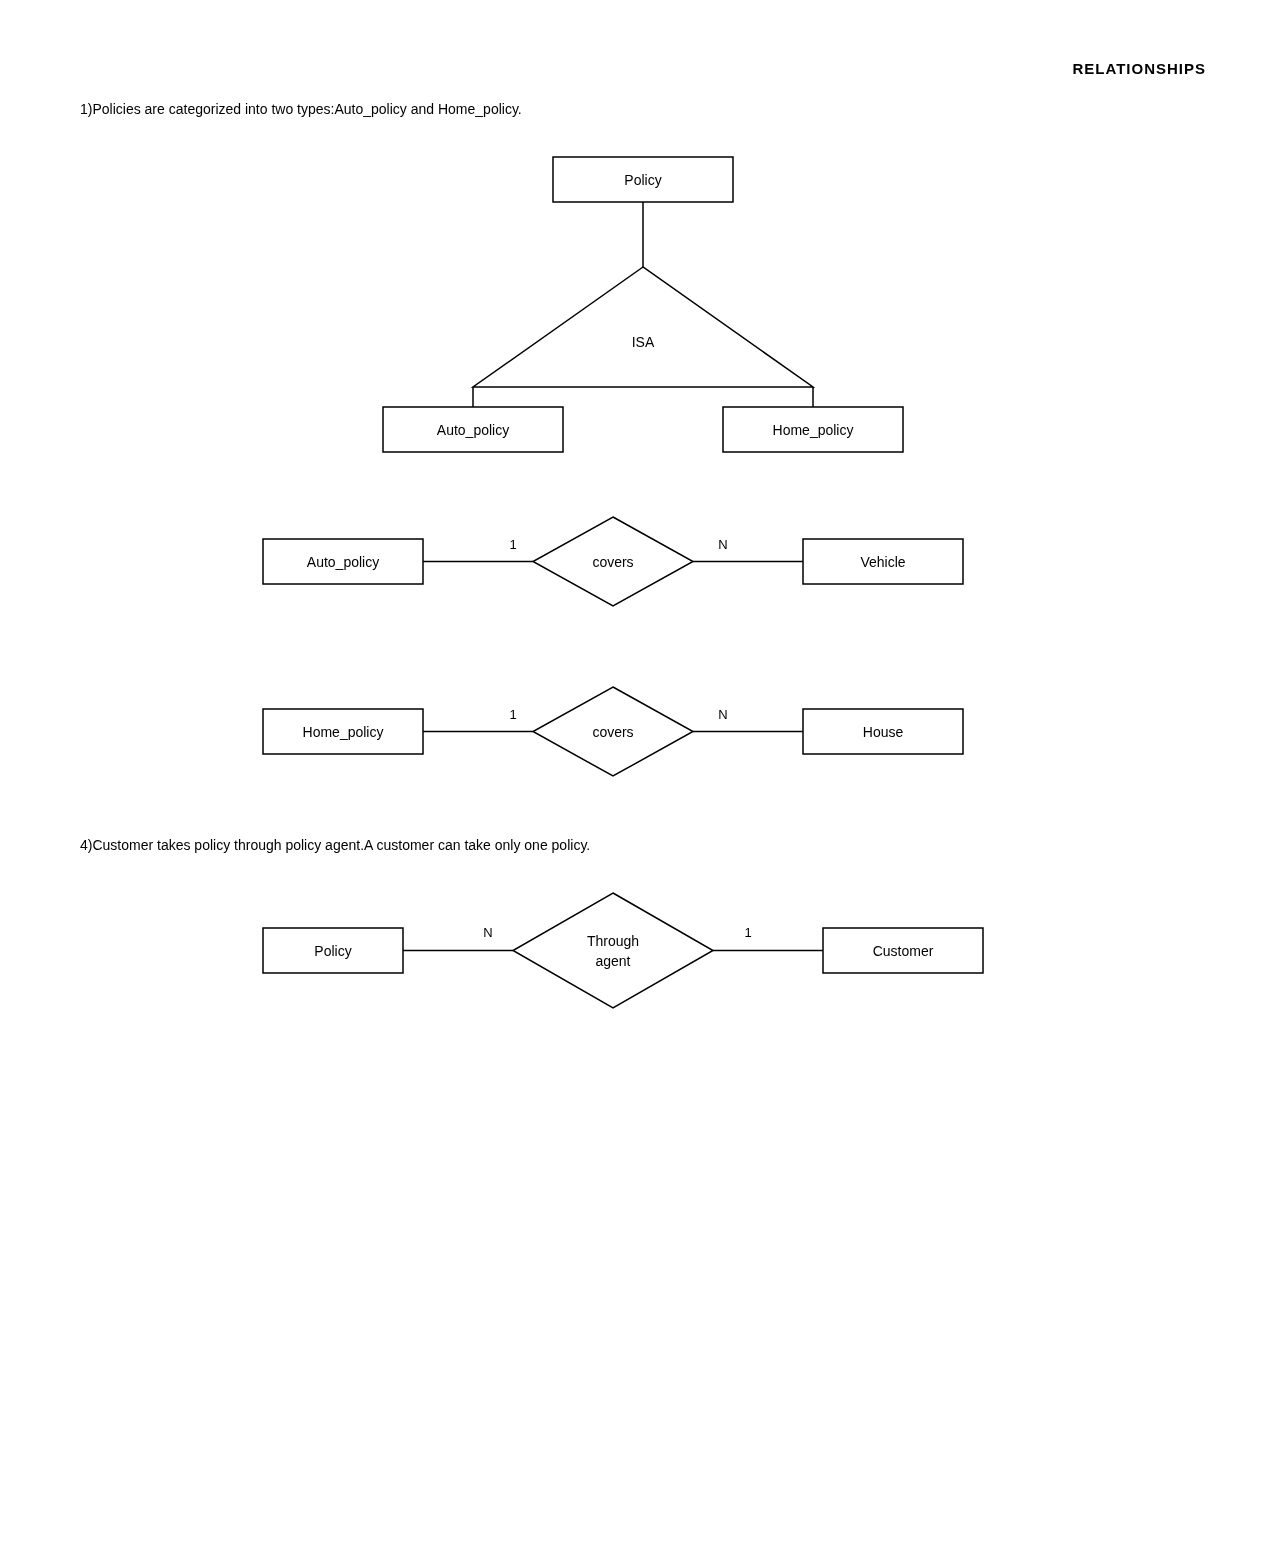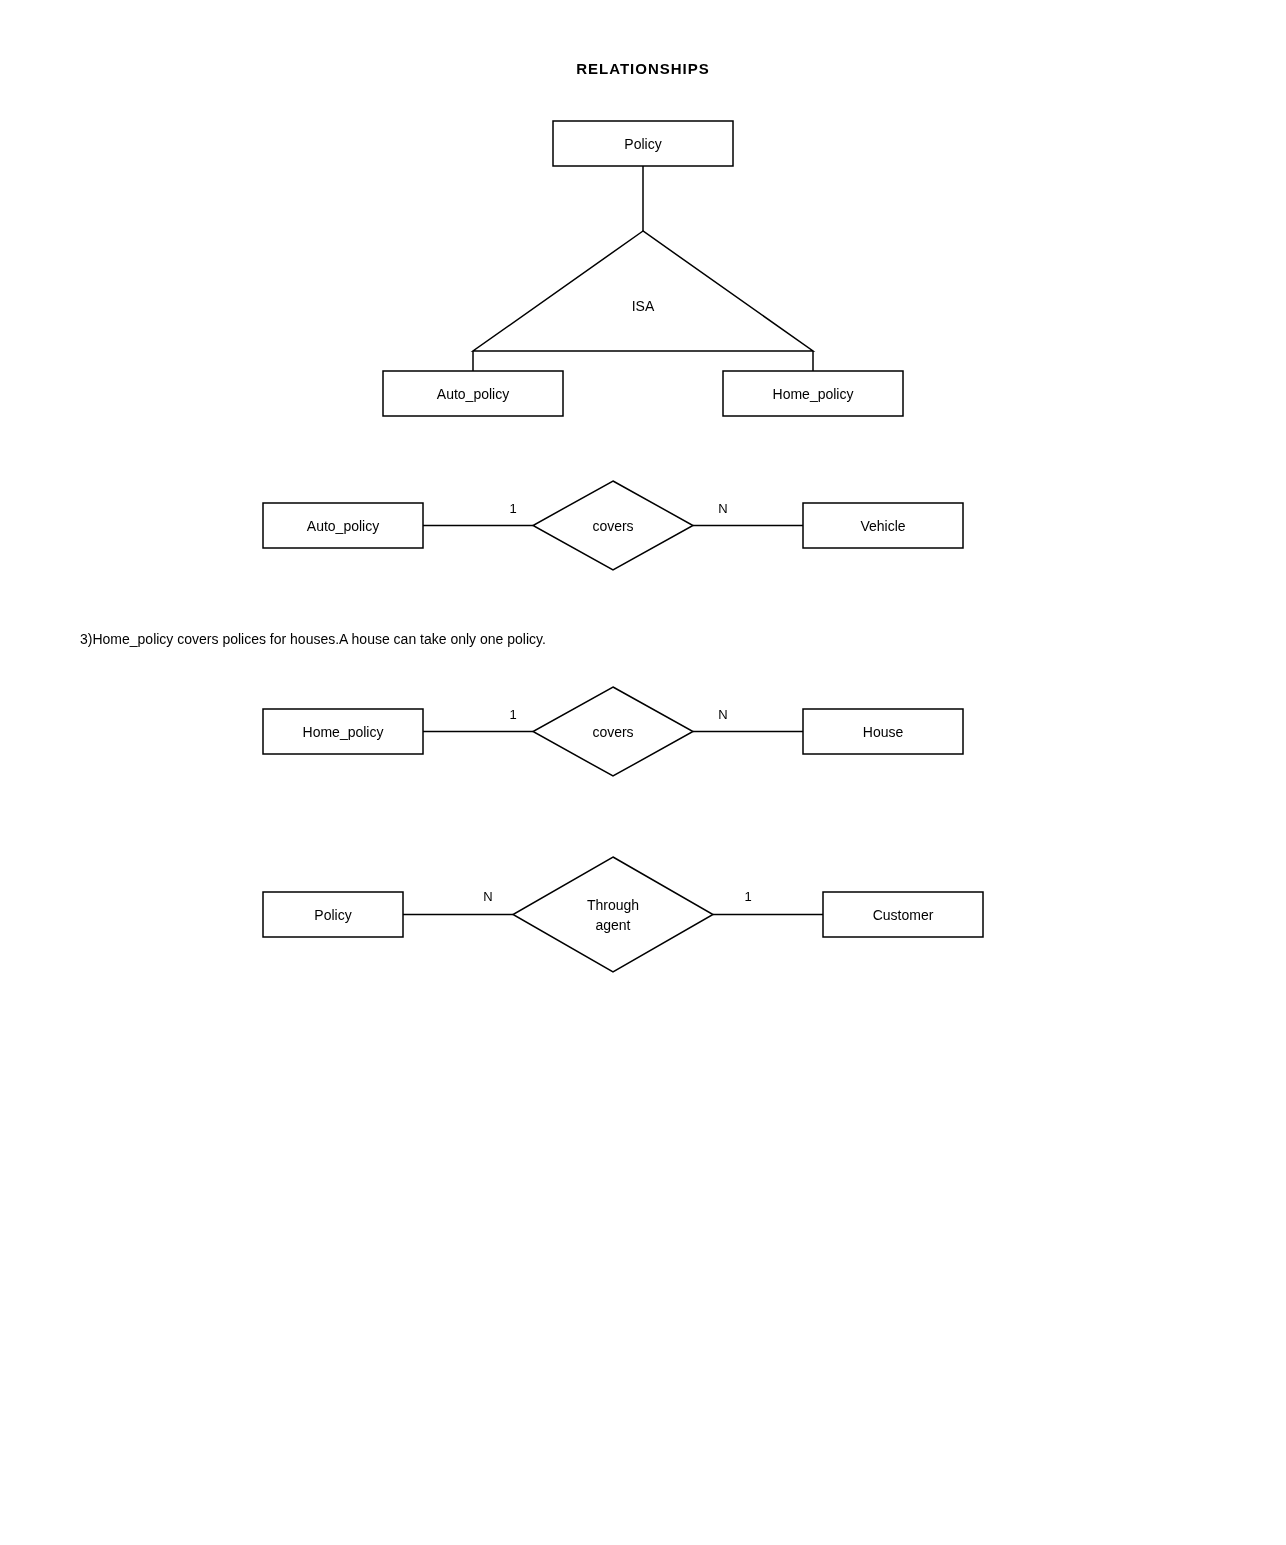--- a/index.html
+++ b/index.html
@@ -7,21 +7,21 @@
       background: #fff;
       font-family: Arial, sans-serif;
       font-size: 14px;
       color: #000;
       width: 1286px;
       min-height: 1545px;
       padding: 60px 80px;
     }
 
     .page-title {
-      text-align: center;
+      text-align: right;
       font-size: 15px;
       font-weight: bold;
       letter-spacing: 1px;
       margin-bottom: 24px;
     }
 
     .description {
       font-size: 14px;
       margin-bottom: 20px;
     }
@@ -41,20 +41,21 @@
       justify-content: center;
       margin-bottom: 10px;
     }
   </style>
 </head>
 <body>
 
 <div class="page-title">RELATIONSHIPS</div>
 
 <div class="diagram-section">
+  <div class="description">1)Policies are categorized into two types:Auto_policy and Home_policy.</div>
   <div class="diagram-container">
     <svg width="620" height="320">
 
       <rect x="220" y="20" width="180" height="45" fill="white" stroke="black" stroke-width="1.5"></rect>
       <text x="310" y="48" text-anchor="middle" font-size="14">Policy</text>
 
       <line x1="310" y1="65" x2="310" y2="130" stroke="black" stroke-width="1.5"></line>
 
       <polygon points="310,130 140,250 480,250" fill="white" stroke="black" stroke-width="1.5"></polygon>
       <text x="310" y="210" text-anchor="middle" font-size="14">ISA</text>
@@ -90,21 +91,20 @@
 
       <text x="480" y="52" text-anchor="middle" font-size="13">N</text>
 
       <rect x="560" y="42" width="160" height="45" fill="white" stroke="black" stroke-width="1.5"></rect>
       <text x="640" y="70" text-anchor="middle" font-size="14">Vehicle</text>
     </svg>
   </div>
 </div>
 
 <div class="diagram-section">
-  <div class="description">3)Home_policy covers polices for houses.A house can take only one policy.</div>
   <div class="diagram-container">
     <svg width="800" height="130">
 
       <rect x="20" y="42" width="160" height="45" fill="white" stroke="black" stroke-width="1.5"></rect>
       <text x="100" y="70" text-anchor="middle" font-size="14">Home_policy</text>
 
       <line x1="180" y1="64.5" x2="290" y2="64.5" stroke="black" stroke-width="1.5"></line>
 
       <text x="270" y="52" text-anchor="middle" font-size="13">1</text>
 
@@ -115,20 +115,21 @@
 
       <text x="480" y="52" text-anchor="middle" font-size="13">N</text>
 
       <rect x="560" y="42" width="160" height="45" fill="white" stroke="black" stroke-width="1.5"></rect>
       <text x="640" y="70" text-anchor="middle" font-size="14">House</text>
     </svg>
   </div>
 </div>
 
 <div class="diagram-section">
+  <div class="description">4)Customer takes policy through policy agent.A customer can take only one policy.</div>
   <div class="diagram-container">
     <svg width="800" height="160">
 
       <rect x="20" y="55" width="140" height="45" fill="white" stroke="black" stroke-width="1.5"></rect>
       <text x="90" y="83" text-anchor="middle" font-size="14">Policy</text>
 
       <line x1="160" y1="77.5" x2="270" y2="77.5" stroke="black" stroke-width="1.5"></line>
 
       <text x="245" y="64" text-anchor="middle" font-size="13">N</text>
 

